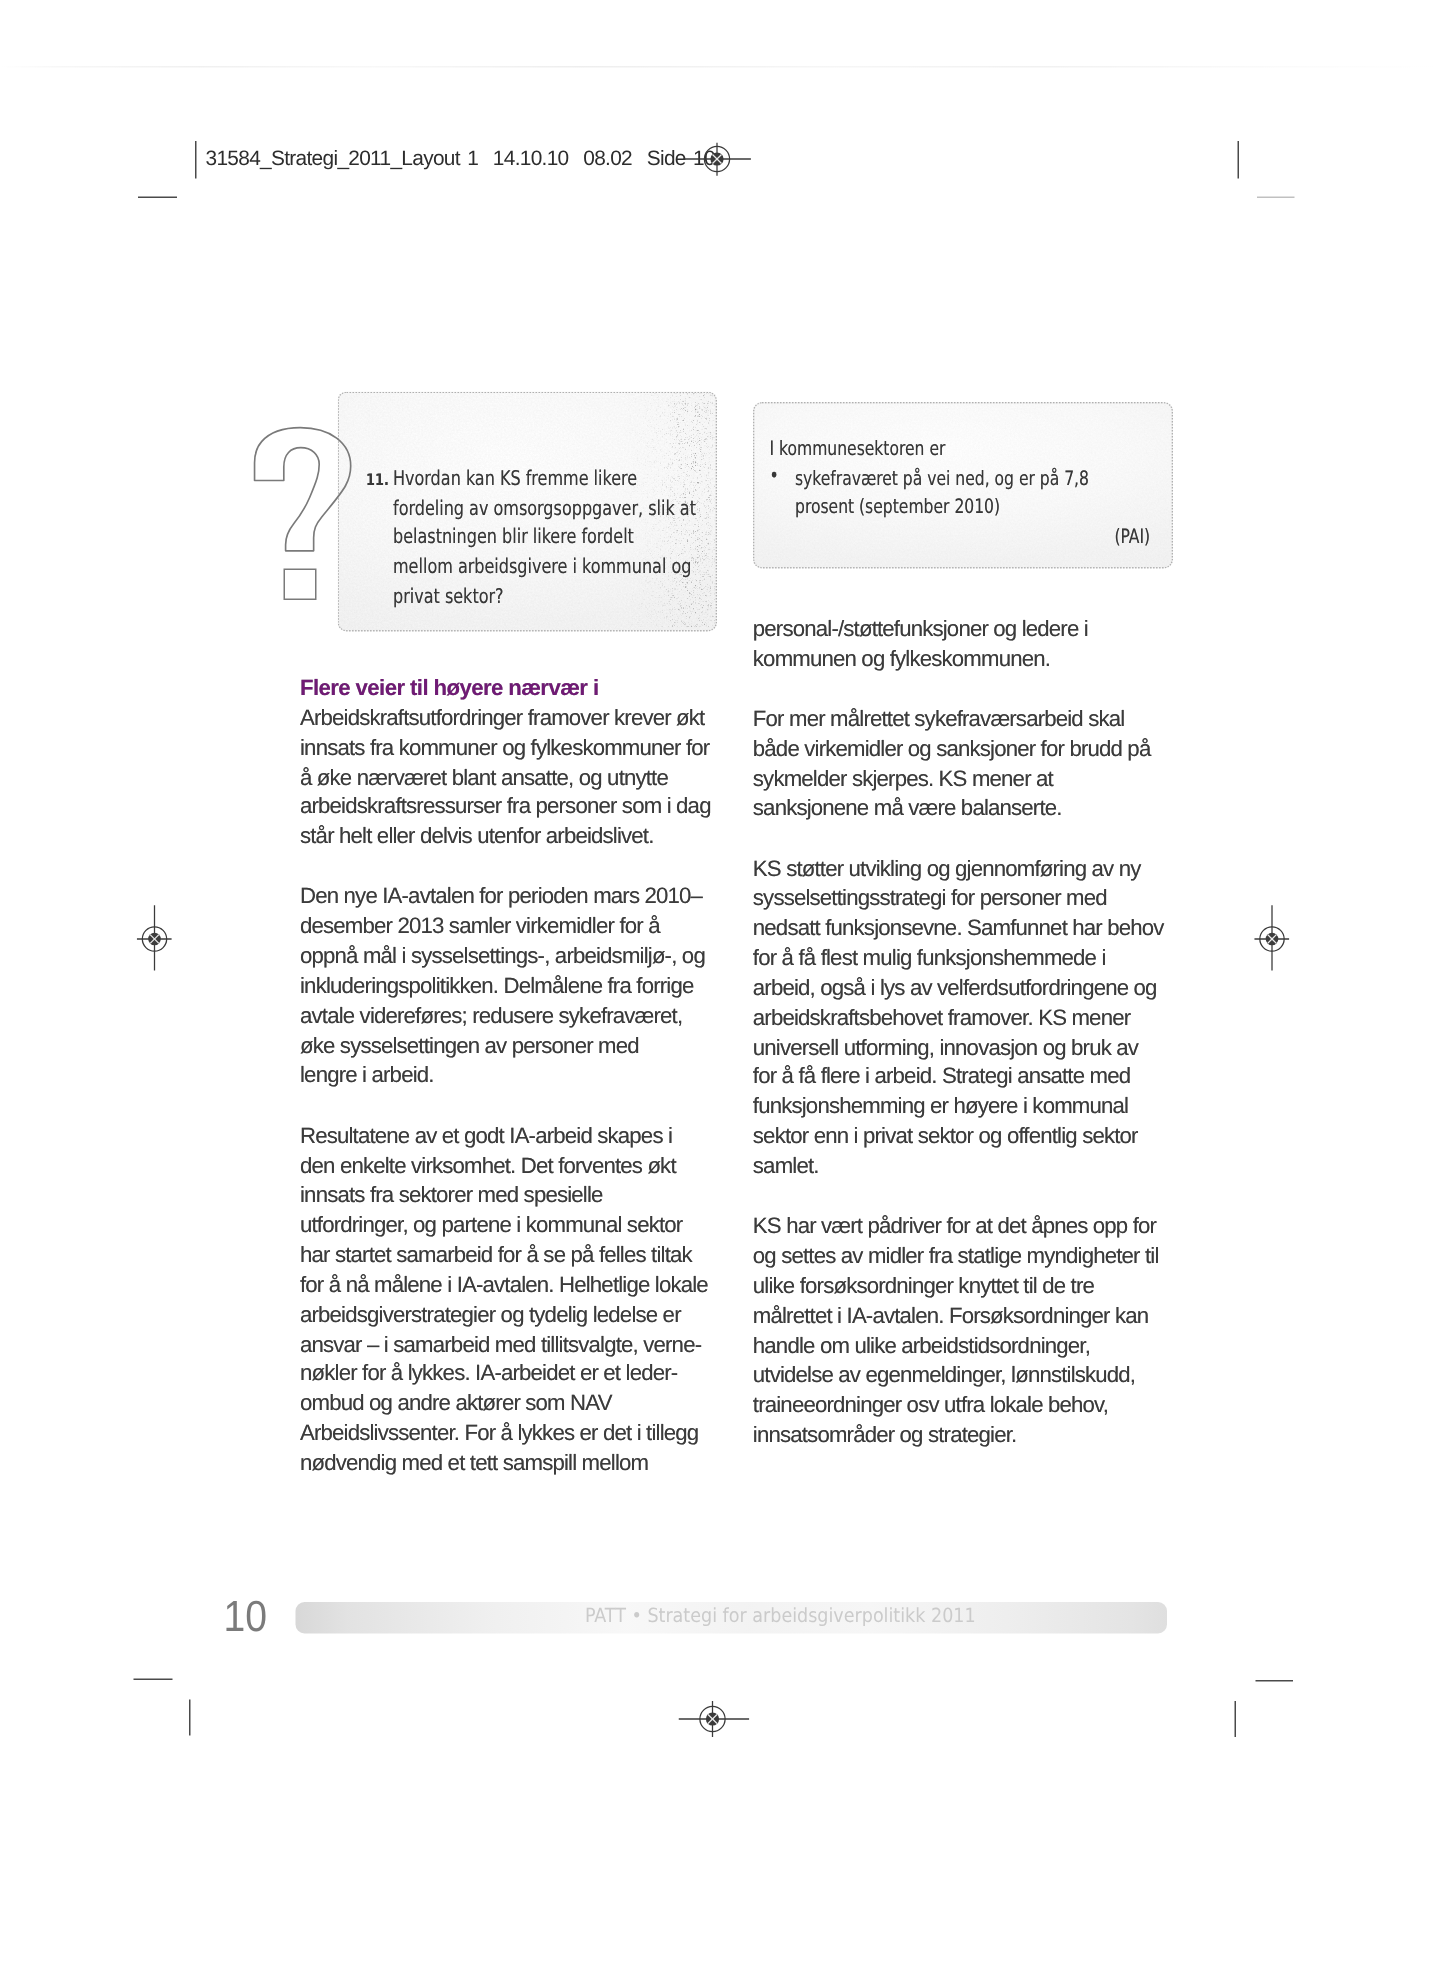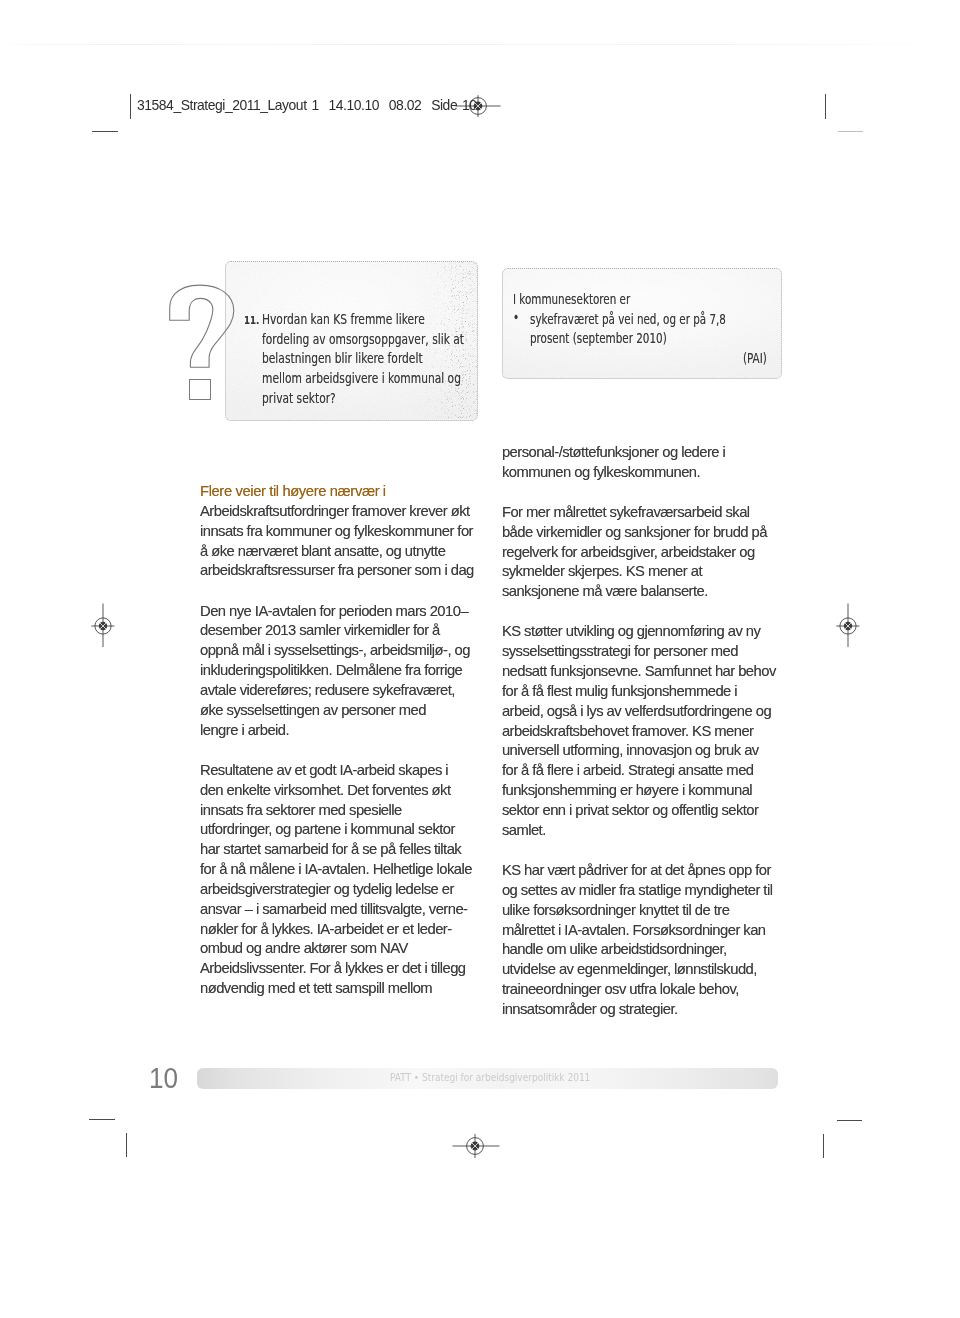--- a/index.html
+++ b/index.html
@@ -24,24 +24,24 @@
 
   
   .greybox{background:#f2f2f2;border:1.4px dotted #b0b0b0;border-radius:6px;overflow:hidden;}
   .boxfade{position:absolute;left:0;top:0;width:100%;height:100%;
      background:radial-gradient(120% 100% at 45% 28%,rgba(255,255,255,.95) 0%,rgba(255,255,255,.65) 38%,rgba(255,255,255,.15) 70%,rgba(255,255,255,0) 100%);}
   .noise{position:absolute;left:0;top:0;width:100%;height:100%;opacity:.5;mix-blend-mode:multiply;}
   .qtext{font-family:"DejaVu Sans",sans-serif;font-stretch:condensed;color:#373737;white-space:nowrap;text-shadow:0 0 0.3px rgba(55,55,55,.5);}
 
   
   .col{color:#3b3b3b;font-size:14.8px;letter-spacing:-0.55px;
-       text-shadow:0 0 0.35px rgba(60,60,60,.55);margin-top:32px;}
+       text-shadow:0 0 0.35px rgba(60,60,60,.55);}
   .col .ln{height:19.85px;white-space:nowrap;}
   .col .gap{height:20.35px;}
-  .hd{font-weight:normal;color:#a16207;letter-spacing:-0.4px;}
+  .hd{font-weight:bold;color:#701a75;letter-spacing:-0.4px;}
 
   
   #pagenum{color:#7b7b7b;font-family:"Liberation Sans",sans-serif;}
 </style>
 </head>
 <body>
 
 <div class="page">
 
   <div class="abs" id="scanline"></div>
@@ -180,20 +180,21 @@
              Z" fill="none" stroke="#7a7a7a" stroke-width="1.1" stroke-linejoin="round"></path>
   </svg>
   <div class="abs" style="left:188.9px;top:379.3px;width:20.0px;height:19.2px;border:1.1px solid #7a7a7a;"></div>
 
   <div class="abs col" style="left:200px;top:451px;width:285px;" id="leftcol">
       <div class="ln hd">Flere veier til høyere nærvær i</div>
       <div class="ln">Arbeidskraftsutfordringer framover krever økt</div>
       <div class="ln">innsats fra kommuner og fylkeskommuner for</div>
       <div class="ln">å øke nærværet blant ansatte, og utnytte</div>
       <div class="ln">arbeidskraftsressurser fra personer som i dag</div>
+      <div class="ln">står helt eller delvis utenfor arbeidslivet.</div>
       <div class="gap"></div>
       <div class="ln">Den nye IA-avtalen for perioden mars 2010–</div>
       <div class="ln">desember 2013 samler virkemidler for å</div>
       <div class="ln">oppnå mål i sysselsettings-, arbeidsmiljø-, og</div>
       <div class="ln">inkluderingspolitikken. Delmålene fra forrige</div>
       <div class="ln">avtale videreføres; redusere sykefraværet,</div>
       <div class="ln">øke sysselsettingen av personer med</div>
       <div class="ln">lengre i arbeid.</div>
       <div class="gap"></div>
       <div class="ln">Resultatene av et godt IA-arbeid skapes i</div>
@@ -209,21 +210,20 @@
       <div class="ln">Arbeidslivssenter. For å lykkes er det i tillegg</div>
       <div class="ln">nødvendig med et tett samspill mellom</div>
     </div>
 
   <div class="abs col" style="left:501.9px;top:411.8px;width:295px;" id="rightcol">
       <div class="ln">personal-/støttefunksjoner og ledere i</div>
       <div class="ln">kommunen og fylkeskommunen.</div>
       <div class="gap"></div>
       <div class="ln">For mer målrettet sykefraværsarbeid skal</div>
       <div class="ln">både virkemidler og sanksjoner for brudd på</div>
-      <div class="ln">regelverk for arbeidsgiver, arbeidstaker og</div>
       <div class="ln">sykmelder skjerpes. KS mener at</div>
       <div class="ln">sanksjonene må være balanserte.</div>
       <div class="gap"></div>
       <div class="ln">KS støtter utvikling og gjennomføring av ny</div>
       <div class="ln">sysselsettingsstrategi for personer med</div>
       <div class="ln">nedsatt funksjonsevne. Samfunnet har behov</div>
       <div class="ln">for å få flest mulig funksjonshemmede i</div>
       <div class="ln">arbeid, også i lys av velferdsutfordringene og</div>
       <div class="ln">arbeidskraftsbehovet framover. KS mener</div>
       <div class="ln">universell utforming, innovasjon og bruk av</div>
@@ -240,16 +240,16 @@
       <div class="ln">utvidelse av egenmeldinger, lønnstilskudd,</div>
       <div class="ln">traineeordninger osv utfra lokale behov,</div>
       <div class="ln">innsatsområder og strategier.</div>
     </div>
 
   <div class="abs" id="pagenum" style="left:149.3px;top:1064.2px;font-size:29px;line-height:29px;
               transform:scaleX(.90);transform-origin:0 0;">10</div>
   <div class="abs" style="left:197px;top:1067.9px;width:581px;height:20.8px;border-radius:6px;
               background:linear-gradient(to right,#cfcfcf 0%,#dcdcdc 6%,#ececec 22%,#f6f6f6 38%,#f0f0f0 52%,#f4f4f4 66%,#eaeaea 82%,#dedede 96%,#d8d8d8 100%);
               overflow:hidden;opacity:.82;"></div>
-  <div class="abs" style="left:390px;top:1071.5px;font-size:10px;line-height:11px;color:#cbcbcb;
+  <div class="abs" style="left:390px;top:1071.5px;font-size:13px;line-height:11px;color:#cbcbcb;
               font-family:'DejaVu Sans',sans-serif;font-stretch:condensed;white-space:nowrap;">PATT • Strategi for arbeidsgiverpolitikk 2011</div>
 
 </div>
 
 </body></html>

